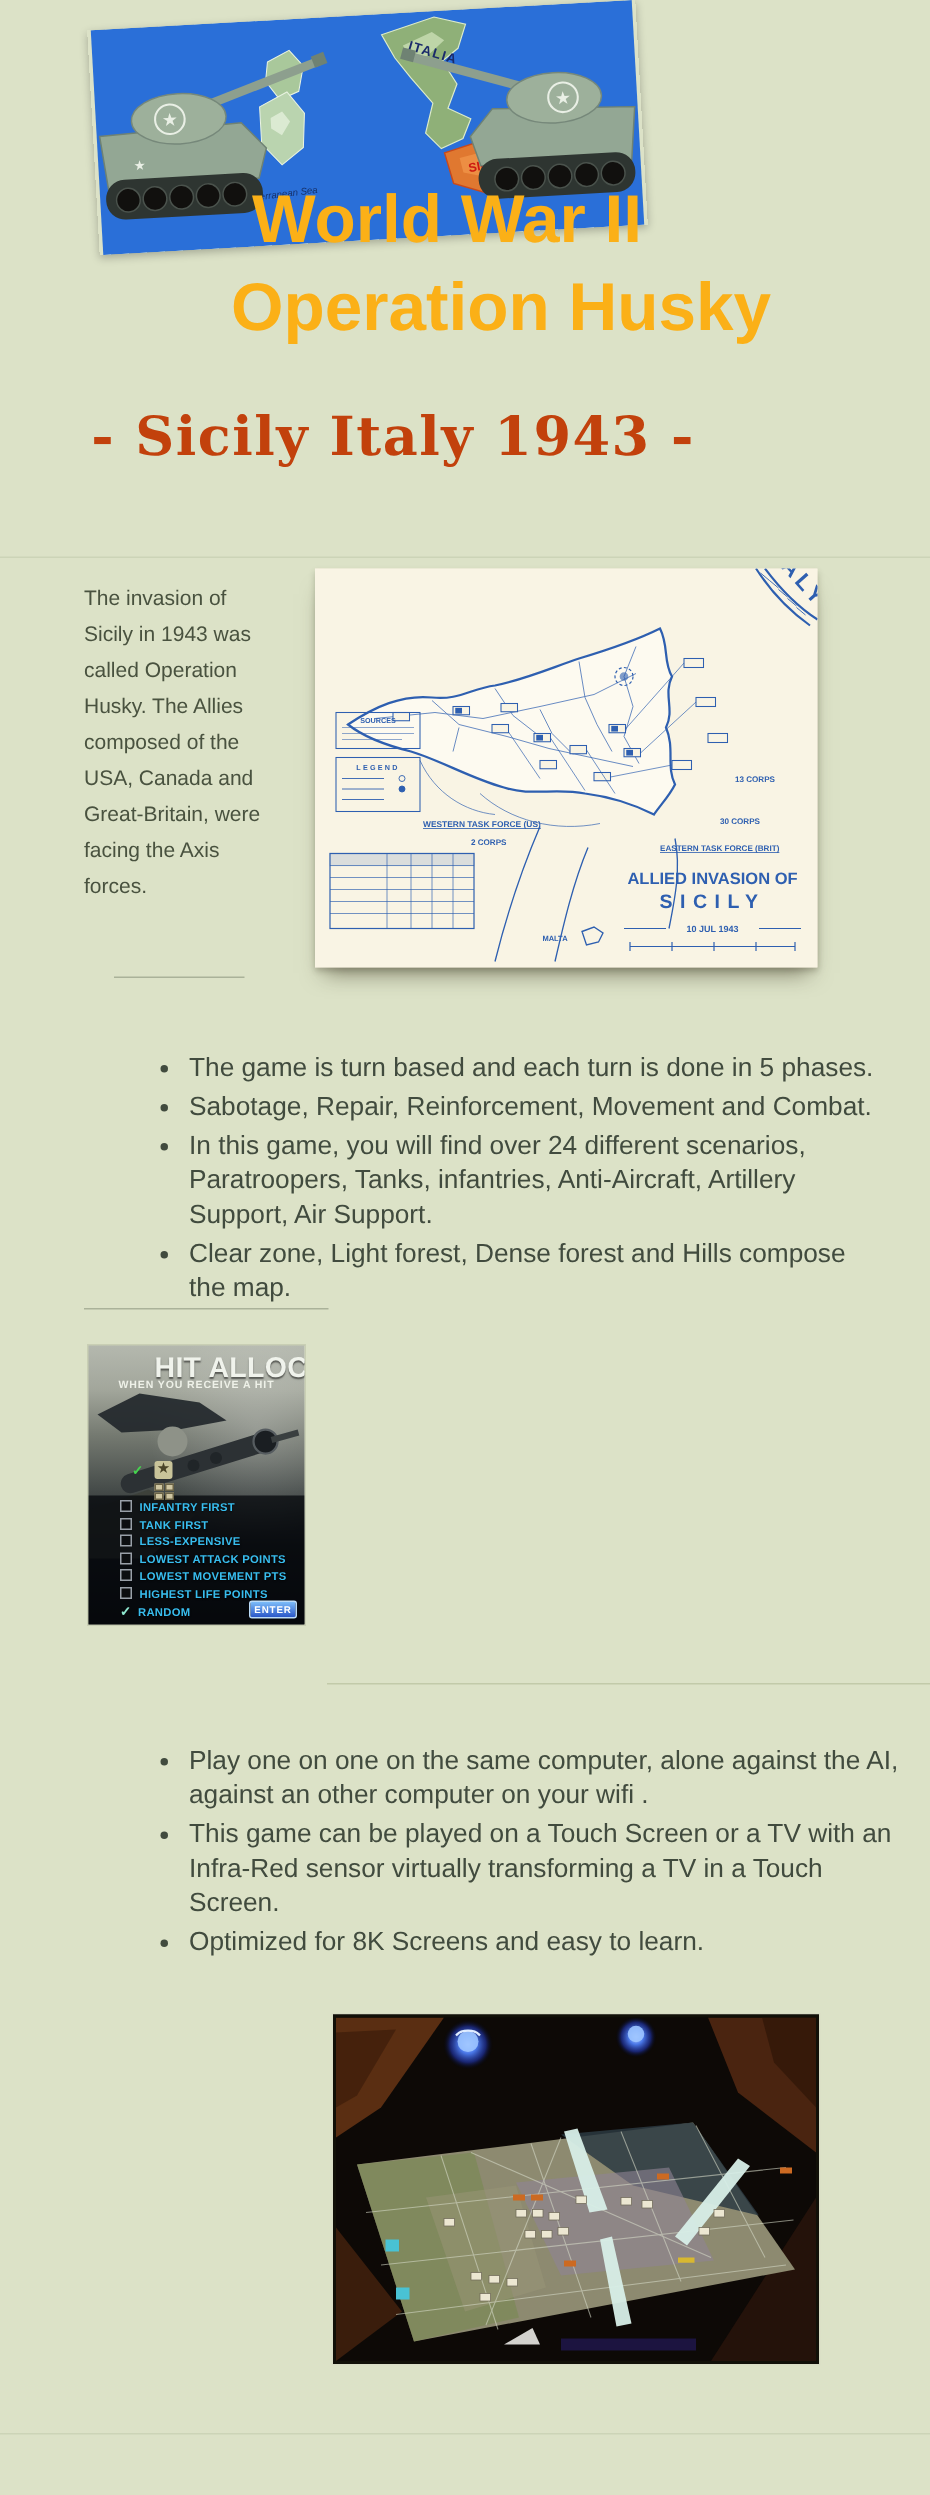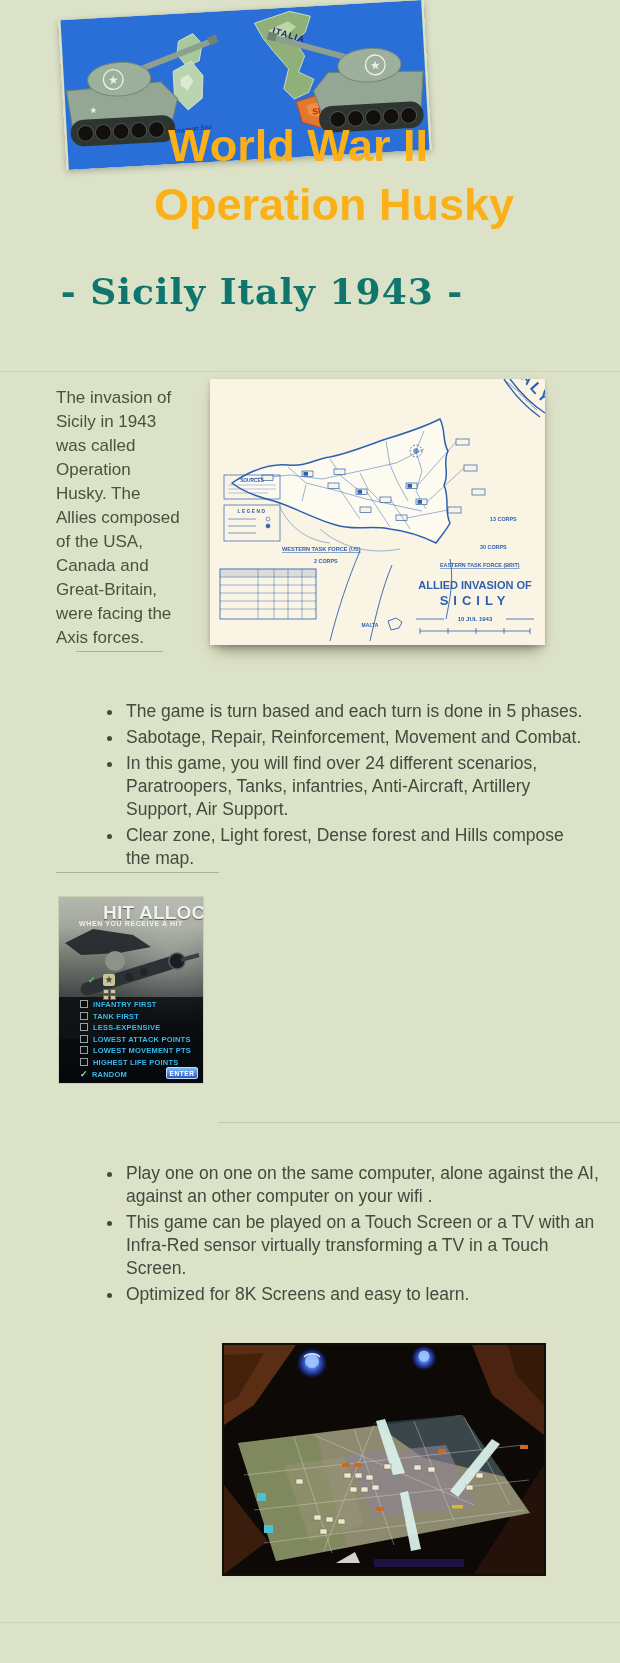--- a/index.html
+++ b/index.html
@@ -20,29 +20,29 @@
   .title{
     left:0;width:596px;text-align:center;z-index:2;
     font-size:45px;font-weight:700;line-height:1.05;
     color:#fbb017;letter-spacing:0px;
   }
   .title1{top:122px;}
   .title2{top:181px;padding-left:36px;}
   .subtitle{
     left:0;top:270px;width:524px;text-align:center;z-index:2;
     font-family:"DejaVu Serif",serif;font-weight:700;
-    font-size:36px;color:#0f766e;letter-spacing:1px;
+    font-size:36px;color:#c2410c;letter-spacing:1px;
   }
   .hairline{height:1px;background:#ccd4b7;left:0;width:620px;}
   .divider{height:1px;background:#aab299;}
 
   
   .intro-par{
     left:56px;top:386px;width:124px;
-    font-size:17px;line-height:24px;color:#49523f;
+    font-size:14px;line-height:24px;color:#49523f;
   }
   .map-figure{
     left:210px;top:379px;width:335px;height:266px;
     background:#f9f4e4;
     box-shadow:0 10px 14px -6px rgba(60,55,35,.55), 0 2px 4px rgba(60,55,35,.25);
   }
 
   
   ul.blist{margin:16px;padding:0 0 0 20px;list-style:disc;}
   ul.blist li{margin:0 0 3px 0;padding-left:2px;font-size:17.5px;line-height:23px;}

